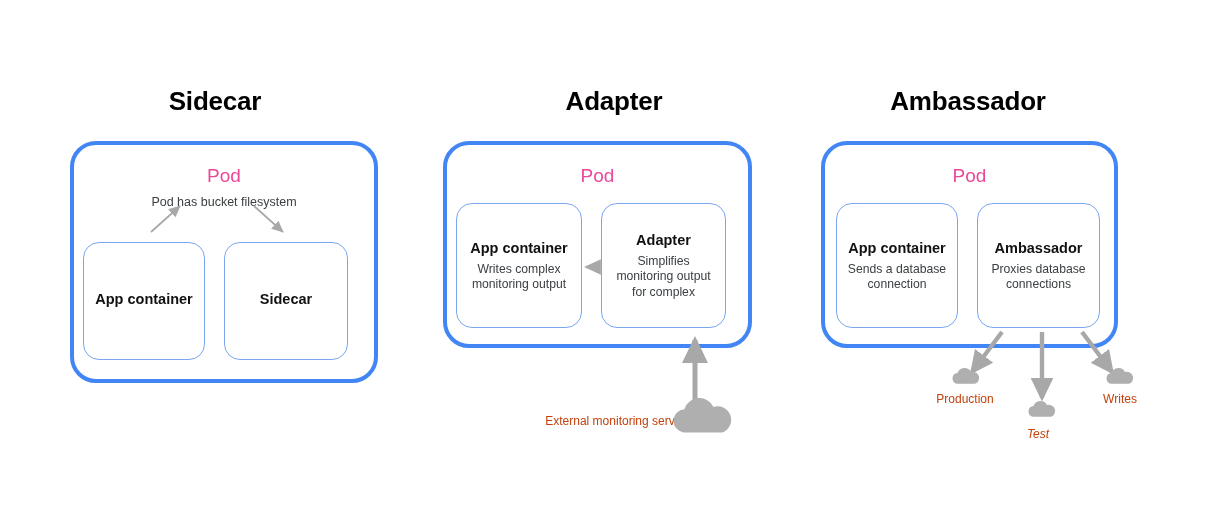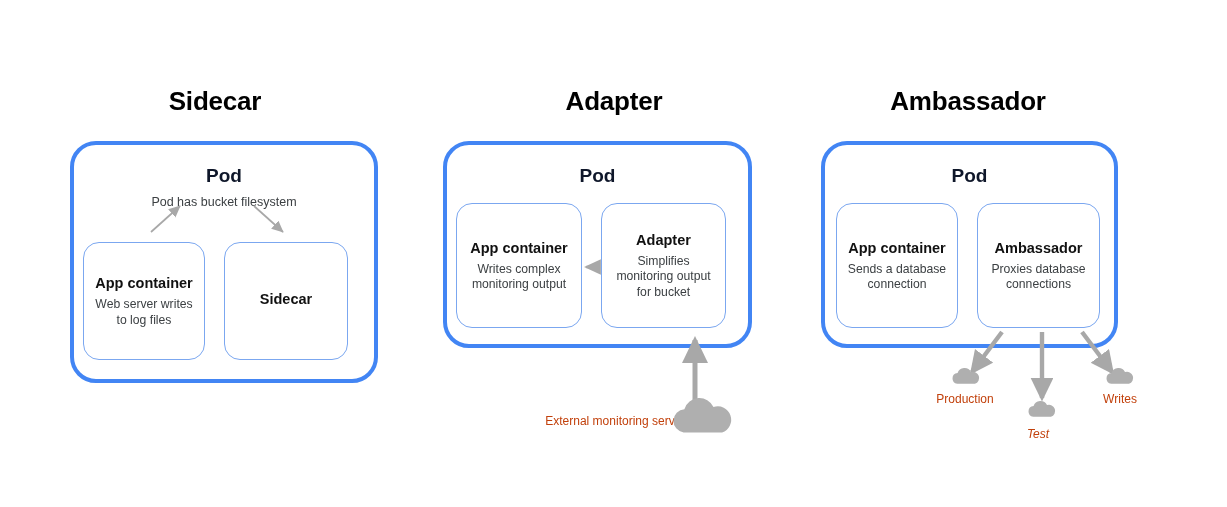--- a/index.html
+++ b/index.html
@@ -16,21 +16,21 @@
   }
   .pod{
     position:absolute;
     border:4px solid #4285F4;
     border-radius:26px;
     background:#ffffff;
     box-sizing:border-box;
   }
   .pod-label{
     position:absolute;left:0;width:100%;text-align:center;
-    font-size:19px;font-weight:bold;color:#0f172a;line-height:22px;
+    font-size:19px;font-weight:normal;color:#ec4899;line-height:22px;
   }
   .pod-note{
     position:absolute;left:0;width:100%;text-align:center;
     font-size:12.5px;color:#3c4043;line-height:16px;
   }
   .ctr{
     position:absolute;
     border:1.6px solid #7BA7F0;
     border-radius:16px;
     background:#ffffff;
@@ -53,21 +53,20 @@
 <div class="panel" style="left:0;width:430px;">
   <div class="panel-title">Sidecar</div>
 
   <div class="pod" style="left:70px;top:141px;width:308px;height:242px;">
     <div class="pod-label" style="top:20px;">Pod</div>
     <div class="pod-note" style="top:49px;">Pod has bucket filesystem</div>
   </div>
 
   <div class="ctr" style="left:83px;top:242px;width:122px;height:118px;">
     <div class="ctr-title">App container</div>
-    <div class="ctr-desc">Web server writes to log files</div>
   </div>
 
   <div class="ctr" style="left:224px;top:242px;width:124px;height:118px;">
     <div class="ctr-title">Sidecar</div>
   </div>
 </div>
 
 <div class="panel" style="left:430px;width:368px;">
   <div class="panel-title">Adapter</div>
 
@@ -75,21 +74,21 @@
     <div class="pod-label" style="top:20px;">Pod</div>
   </div>
 
   <div class="ctr" style="left:26px;top:203px;width:126px;height:125px;">
     <div class="ctr-title">App container</div>
     <div class="ctr-desc">Writes complex monitoring output</div>
   </div>
 
   <div class="ctr" style="left:171px;top:203px;width:125px;height:125px;">
     <div class="ctr-title">Adapter</div>
-    <div class="ctr-desc">Simplifies monitoring output for bucket</div>
+    <div class="ctr-desc">Simplifies monitoring output for complex</div>
   </div>
 
   <div class="cloud-label" style="left:20px;top:413px;width:240px;text-align:right;">External monitoring service</div>
 </div>
 
 <div class="panel" style="left:798px;width:429px;">
   <div class="panel-title" style="width:340px;left:0;">Ambassador</div>
 
   <div class="pod" style="left:23px;top:141px;width:297px;height:207px;">
     <div class="pod-label" style="top:20px;">Pod</div>

